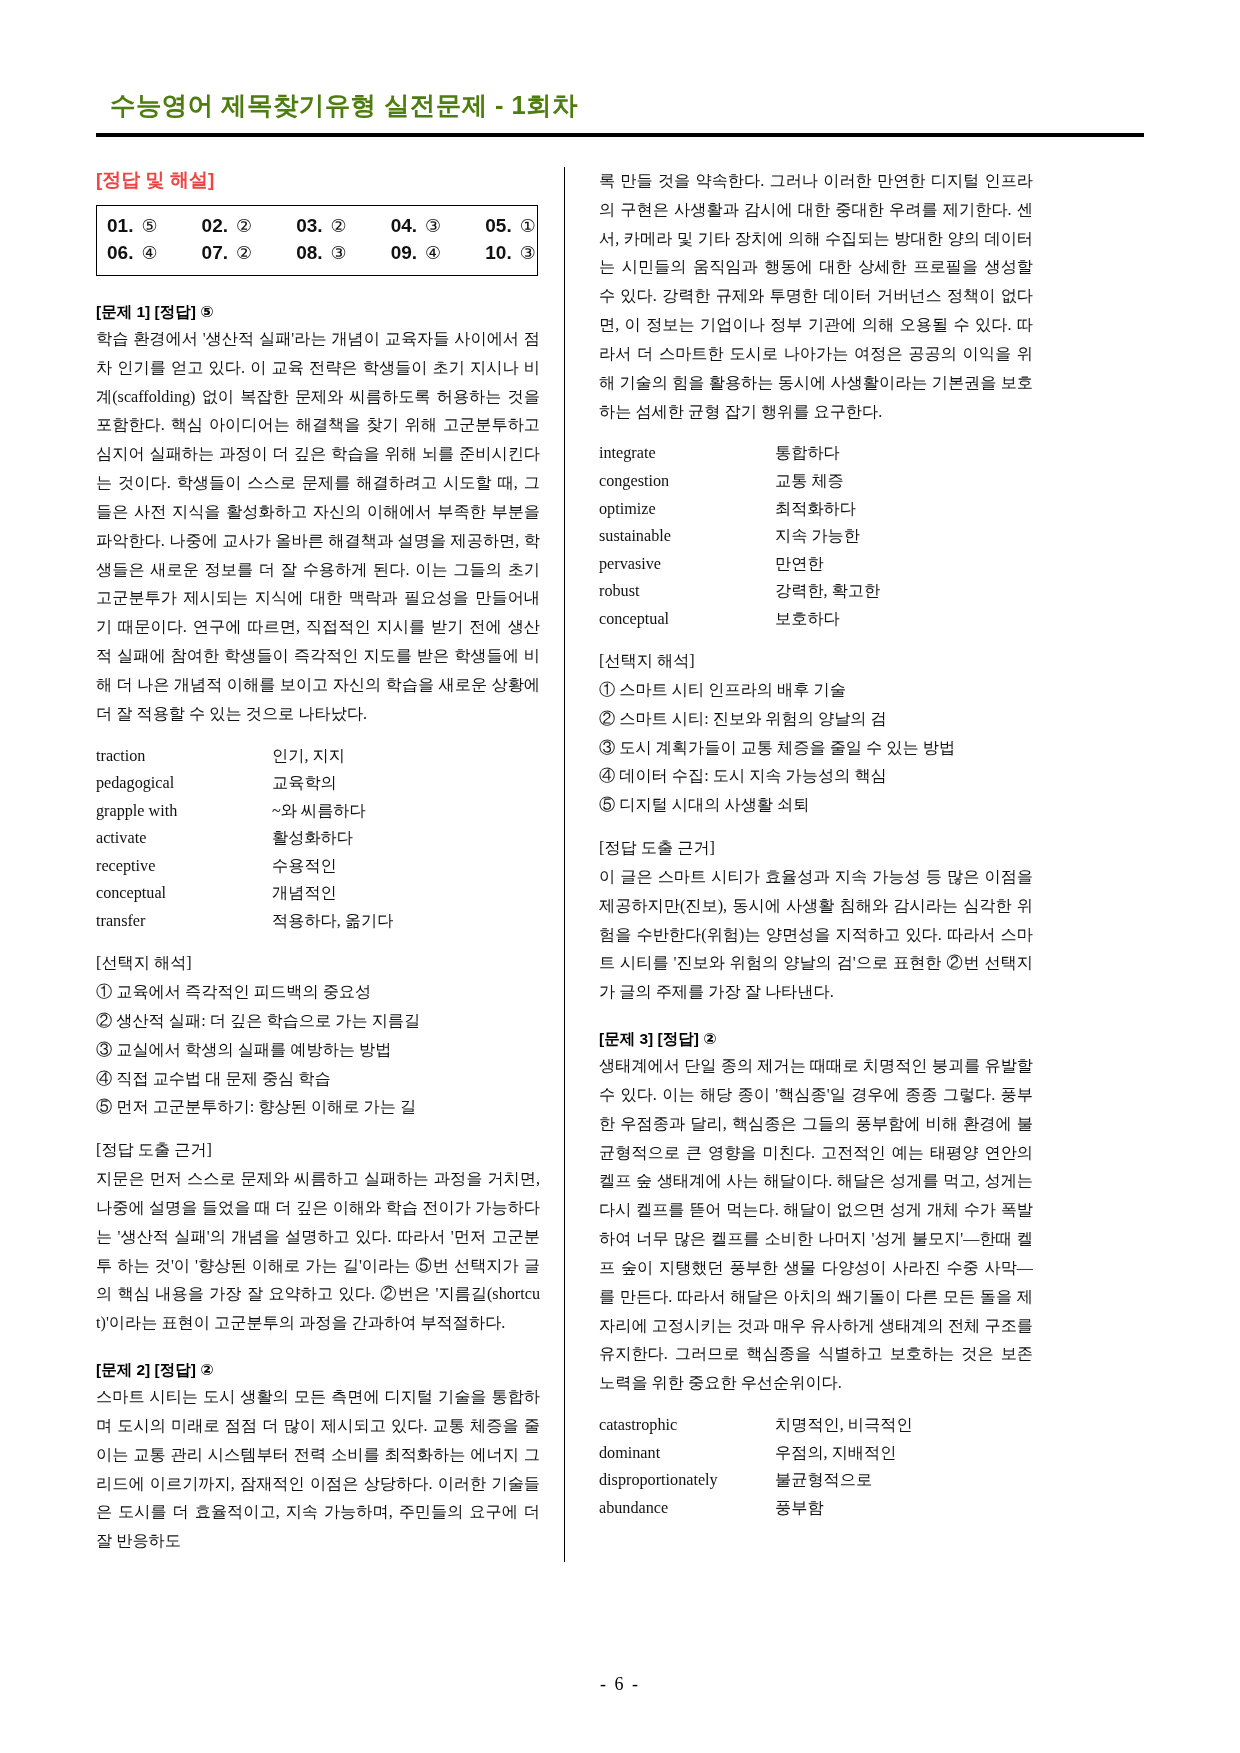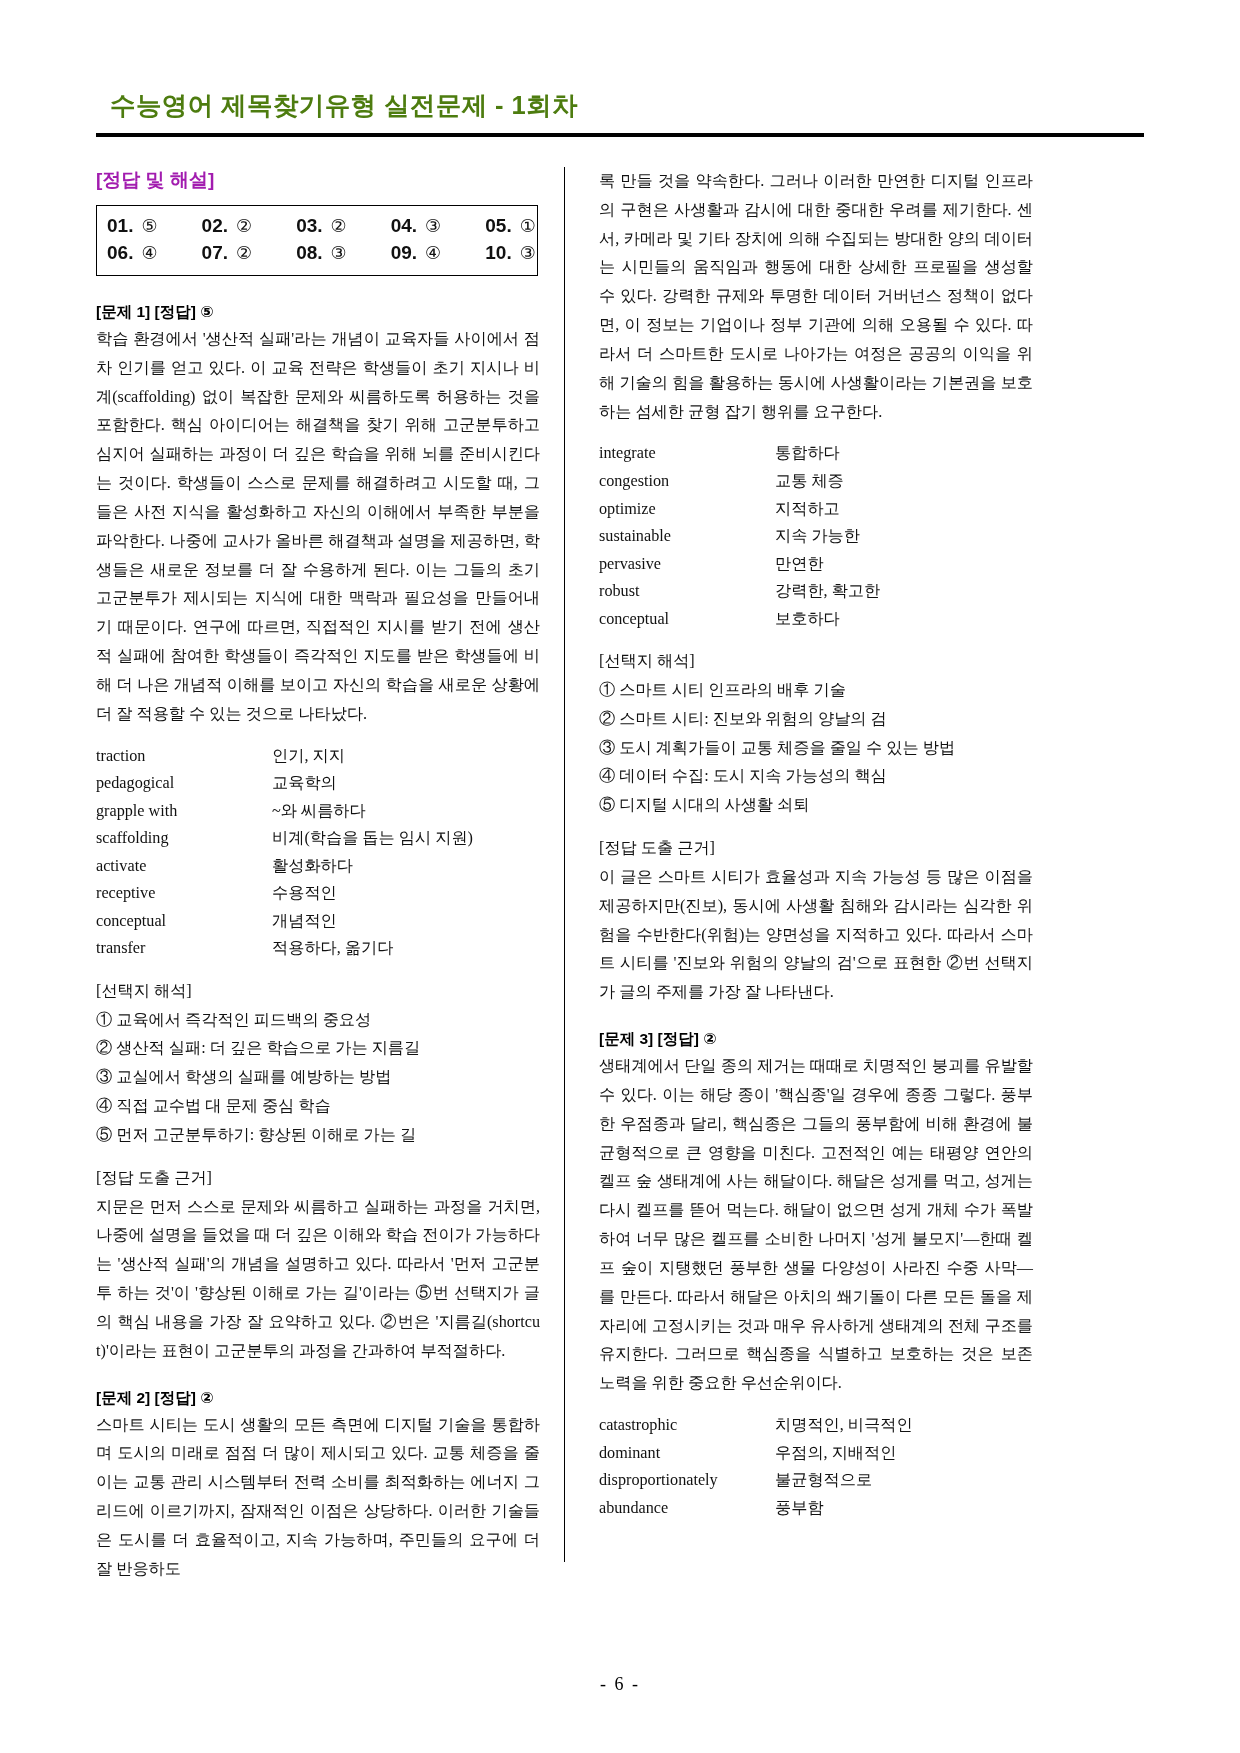--- a/index.html
+++ b/index.html
@@ -50,21 +50,21 @@
     border-left: 1.6px solid #000;
     margin: 0;
     align-self: stretch;
     flex: 0 0 auto;
   }
   
   .sec-head {
     font-family: "Liberation Sans", "DejaVu Sans", sans-serif;
     font-size: 19px;
     font-weight: 700;
-    color: #a21caf;
+    color: #ef4444;
     margin: 0 0 12px 0;
   }
   .q-head {
     font-family: "Liberation Sans", "DejaVu Sans", sans-serif;
     font-size: 15.5px;
     font-weight: 700;
     color: #000;
     margin: 0 0 2px 0;
   }
   .para {
@@ -215,24 +215,20 @@
         </tr>
         <tr>
           <td class="en">pedagogical</td>
           <td class="ko">교육학의</td>
         </tr>
         <tr>
           <td class="en">grapple with</td>
           <td class="ko">~와 씨름하다</td>
         </tr>
         <tr>
-          <td class="en">scaffolding</td>
-          <td class="ko">비계(학습을 돕는 임시 지원)</td>
-        </tr>
-        <tr>
           <td class="en">activate</td>
           <td class="ko">활성화하다</td>
         </tr>
         <tr>
           <td class="en">receptive</td>
           <td class="ko">수용적인</td>
         </tr>
         <tr>
           <td class="en">conceptual</td>
           <td class="ko">개념적인</td>
@@ -278,21 +274,21 @@
             <tr>
           <td class="en">integrate</td>
           <td class="ko">통합하다</td>
         </tr>
         <tr>
           <td class="en">congestion</td>
           <td class="ko">교통 체증</td>
         </tr>
         <tr>
           <td class="en">optimize</td>
-          <td class="ko">지적하고</td>
+          <td class="ko">최적화하다</td>
         </tr>
         <tr>
           <td class="en">sustainable</td>
           <td class="ko">지속 가능한</td>
         </tr>
         <tr>
           <td class="en">pervasive</td>
           <td class="ko">만연한</td>
         </tr>
         <tr>

